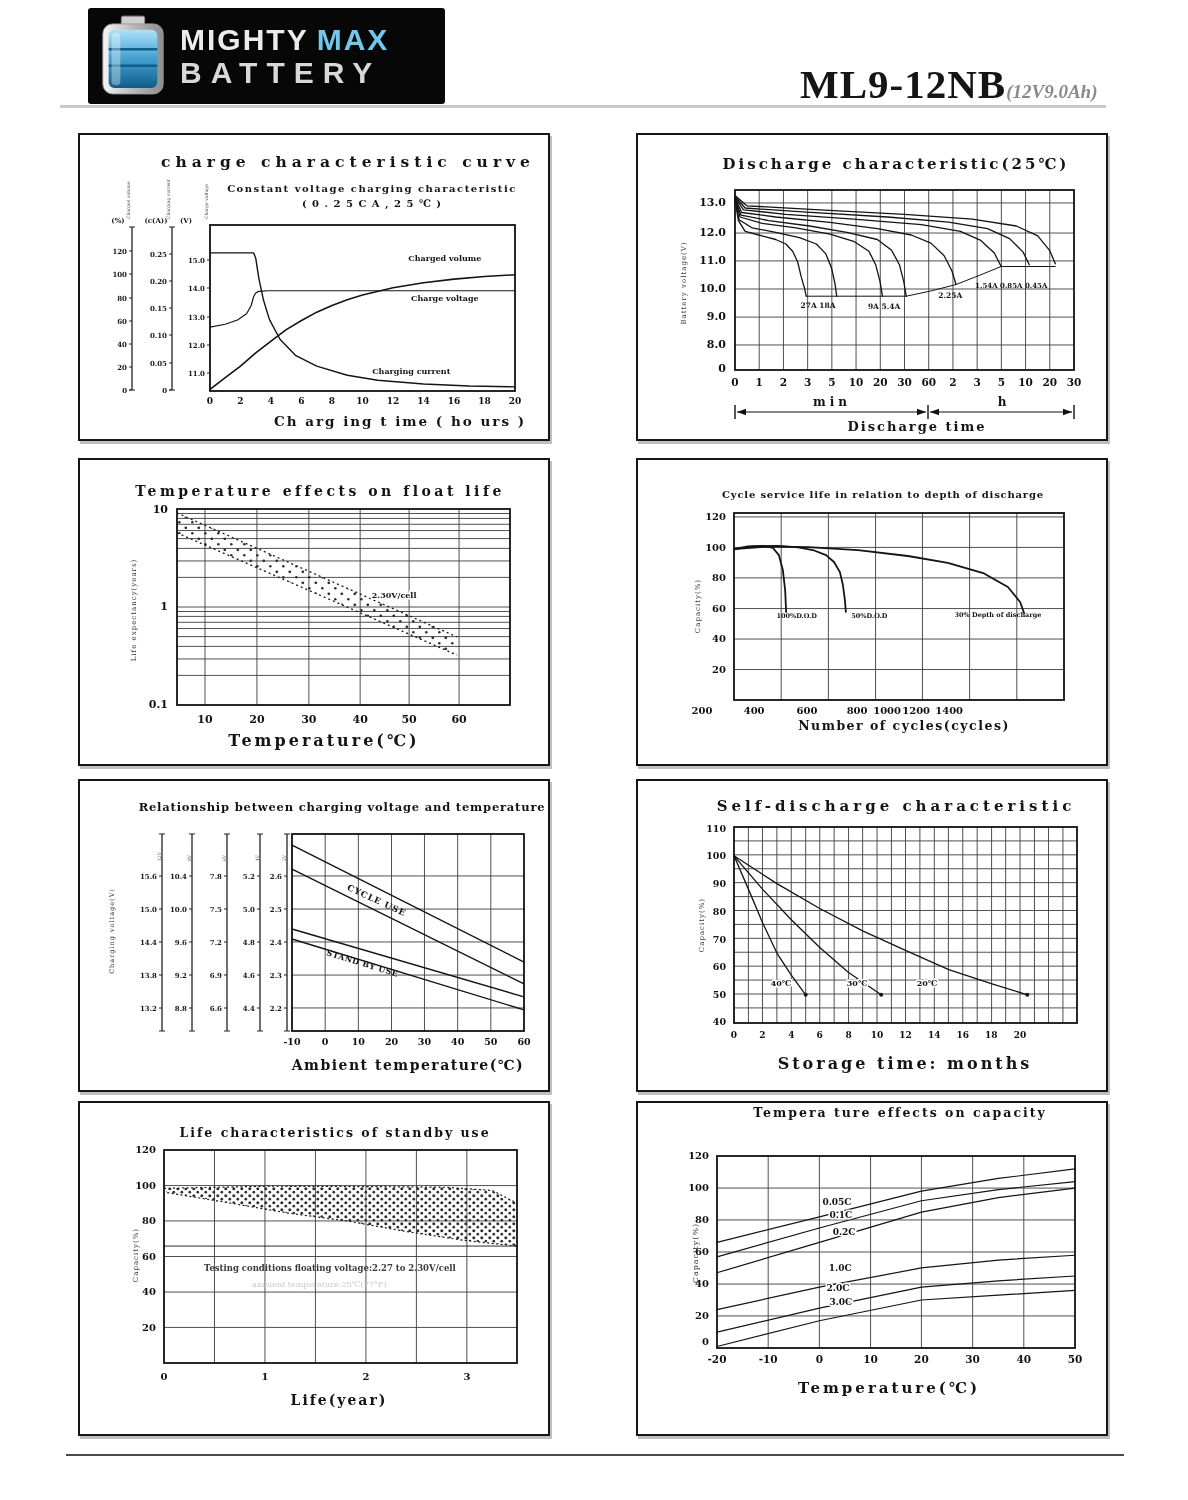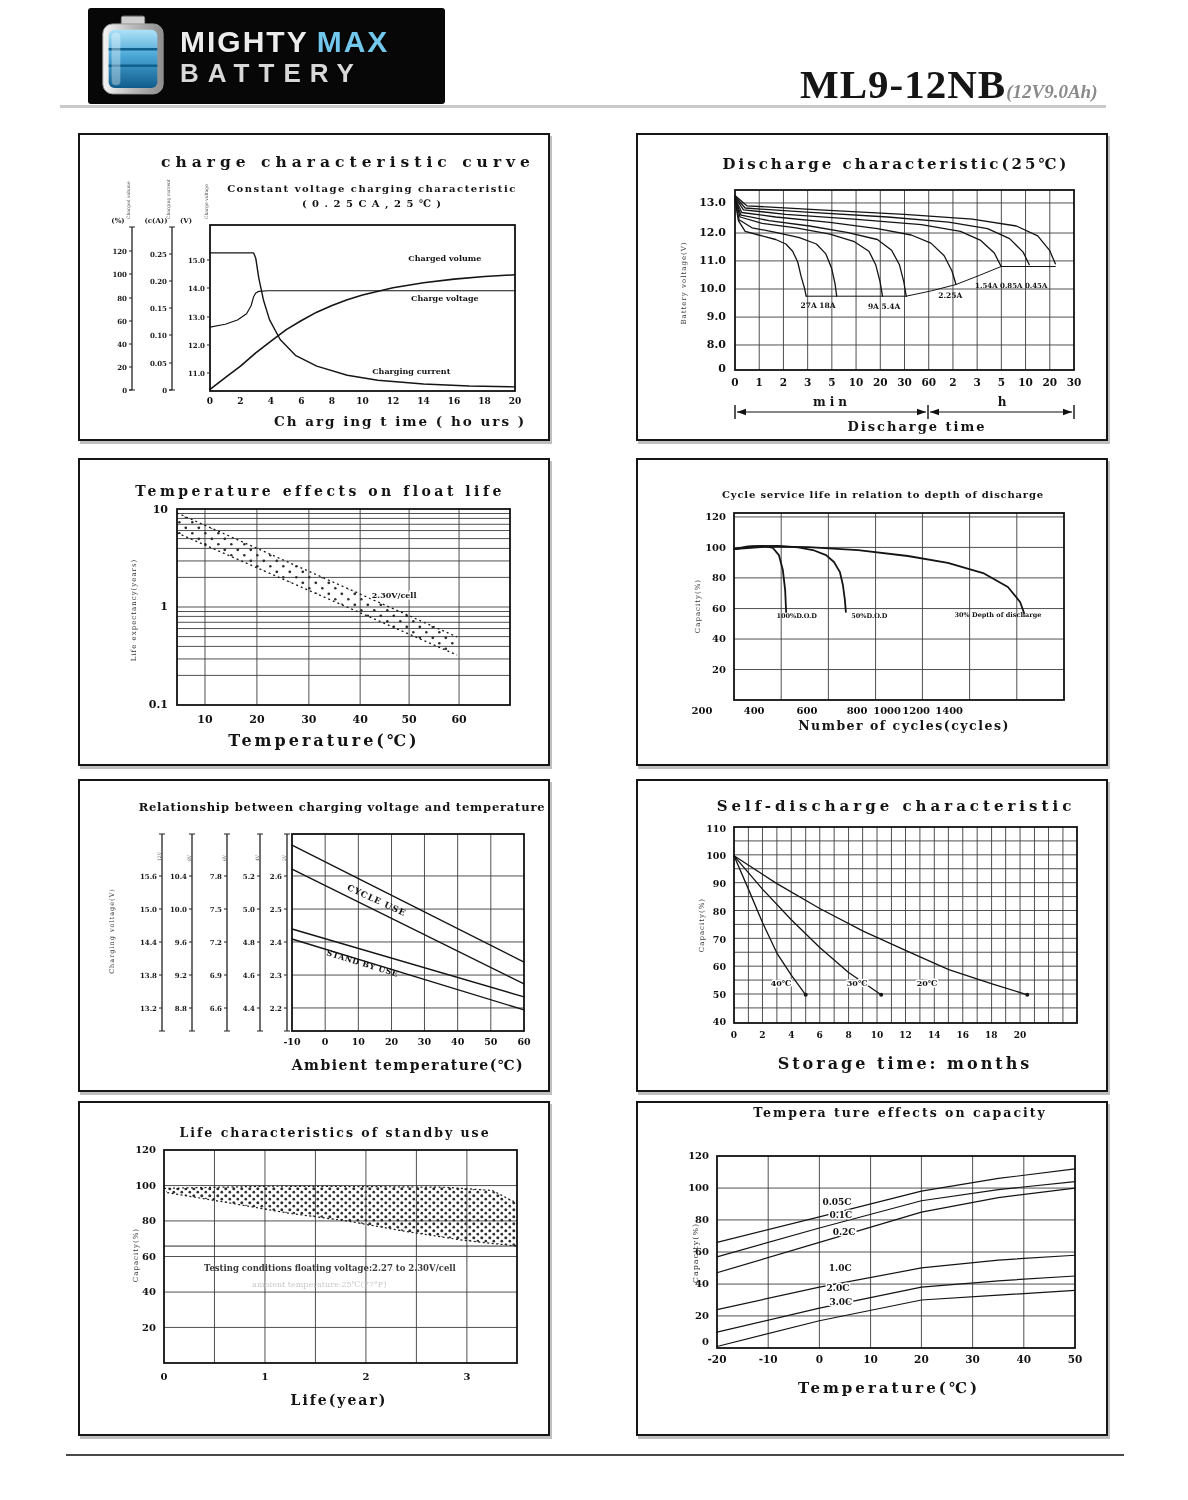--- a/index.html
+++ b/index.html
@@ -4,21 +4,21 @@
 <style>
   html,body{margin:0;padding:0;background:#ffffff;}
   .page{position:relative;width:1188px;height:1500px;background:#fff;overflow:hidden;
         font-family:"Liberation Sans",sans-serif;}
   .logo{position:absolute;left:88px;top:8px;width:357px;height:96px;background:#070707;
         border-radius:3px;display:flex;align-items:center;padding-left:10px;box-sizing:border-box;}
   .logo-words{margin-left:12px;}
   .lw1{font-weight:700;font-size:30px;letter-spacing:2px;color:#ececec;line-height:1;
        text-shadow:0 1px 2px #000;}
   .lw1 .max{color:#72c7ec;margin-left:8px;}
-  .lw2{font-weight:700;font-size:26px;letter-spacing:9px;color:#d8d8d8;line-height:1;
+  .lw2{font-weight:700;font-size:30px;letter-spacing:9px;color:#d8d8d8;line-height:1;
        margin-top:3px;text-shadow:0 1px 2px #000;}
   .model{position:absolute;top:60px;left:800px;white-space:nowrap;
          font-family:"Liberation Serif",serif;}
   .model-name{font-size:41px;font-weight:bold;color:#151515;letter-spacing:1px;}
   .model-spec{font-size:19px;font-style:italic;font-weight:bold;color:#8a8a8a;}
   .rule-top{position:absolute;left:60px;top:105px;width:1046px;height:3px;background:#c9c9c9;}
   .rule-bottom{position:absolute;left:66px;top:1454px;width:1058px;height:2px;background:#4a4a4a;}
   .panel{position:absolute;background:#fff;border:2px solid #161616;box-sizing:border-box;
          box-shadow:2px 3px 0 rgba(0,0,0,0.25);}
   .panel svg{display:block;width:100%;height:100%;}

